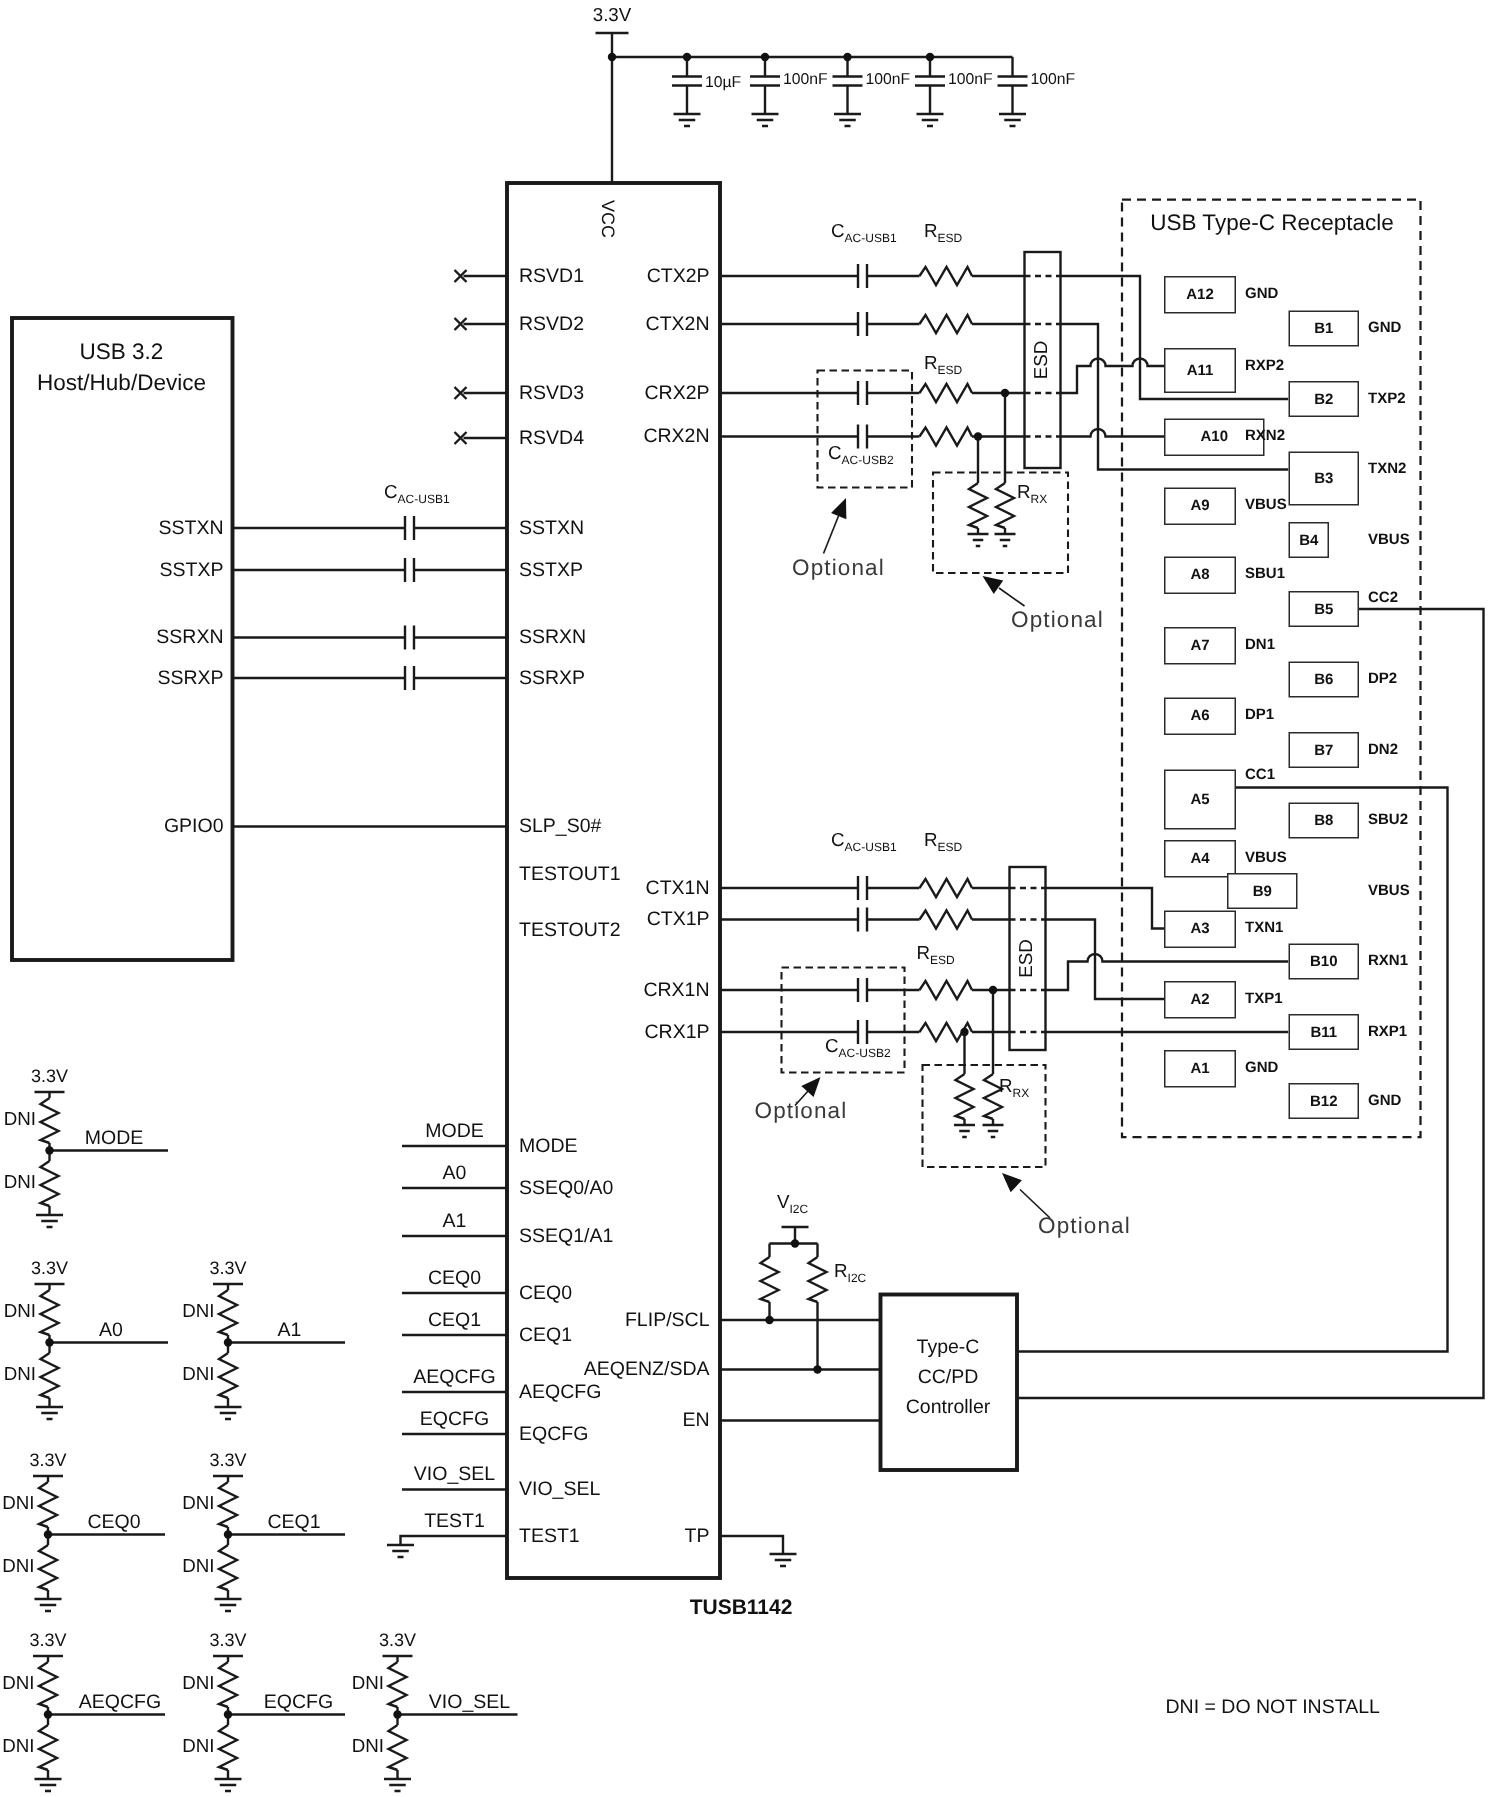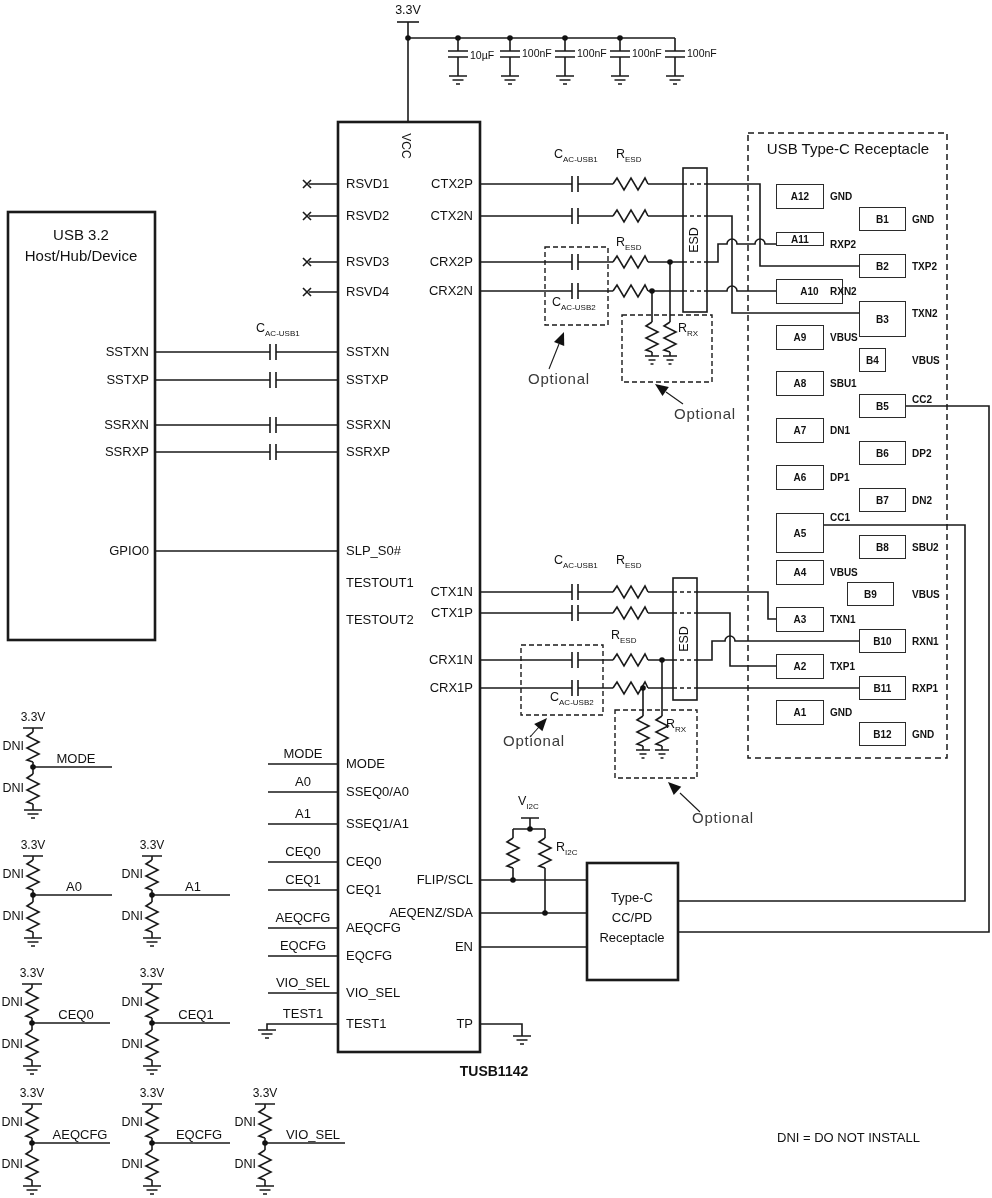--- a/index.html
+++ b/index.html
@@ -259,28 +259,28 @@
 <div class="t s15 cx" style="left:81px;top:227px">USB 3.2</div>
 <div class="t s15 cx" style="left:81px;top:248px">Host/Hub/Device</div>
 <div class="t rt" style="left:149px;top:352px">SSTXN</div>
 <div class="t rt" style="left:149px;top:380px">SSTXP</div>
 <div class="t rt" style="left:149px;top:425px">SSRXN</div>
 <div class="t rt" style="left:149px;top:452px">SSRXP</div>
 <div class="t rt" style="left:149px;top:551px">GPIO0</div>
 
 <div class="t cc" style="left:632px;top:898px">Type-C</div>
 <div class="t cc" style="left:632px;top:918px">CC/PD</div>
-<div class="t cc" style="left:632px;top:938px">Receptacle</div>
+<div class="t cc" style="left:632px;top:938px">Controller</div>
 
 <div class="t s15 cx" style="left:848px;top:141px">USB Type-C Receptacle</div>
 
 <div class="pinbox" style="left:776px;top:184px;width:48px;height:25px">
       <span>A12</span>
     </div>
-<div class="pinbox" style="left:776px;top:232px;width:48px;height:14px">
+<div class="pinbox" style="left:776px;top:232px;width:48px;height:30px">
       <span>A11</span>
     </div>
 <div class="pinbox" style="left:776px;top:279px;width:67px;height:25px">
       <span>A10</span>
     </div>
 <div class="pinbox" style="left:776px;top:325px;width:48px;height:25px">
       <span>A9</span>
     </div>
 <div class="pinbox" style="left:776px;top:371px;width:48px;height:25px">
       <span>A8</span>
@@ -337,21 +337,21 @@
     </div>
 <div class="pinbox" style="left:859px;top:441px;width:47px;height:24px">
       <span>B6</span>
     </div>
 <div class="pinbox" style="left:859px;top:488px;width:47px;height:24px">
       <span>B7</span>
     </div>
 <div class="pinbox" style="left:859px;top:535px;width:47px;height:24px">
       <span>B8</span>
     </div>
-<div class="pinbox" style="left:847px;top:582px;width:47px;height:24px">
+<div class="pinbox" style="left:818px;top:582px;width:47px;height:24px">
       <span>B9</span>
     </div>
 <div class="pinbox" style="left:859px;top:629px;width:47px;height:24px">
       <span>B10</span>
     </div>
 <div class="pinbox" style="left:859px;top:676px;width:47px;height:24px">
       <span>B11</span>
     </div>
 <div class="pinbox" style="left:859px;top:722px;width:47px;height:24px">
       <span>B12</span>

